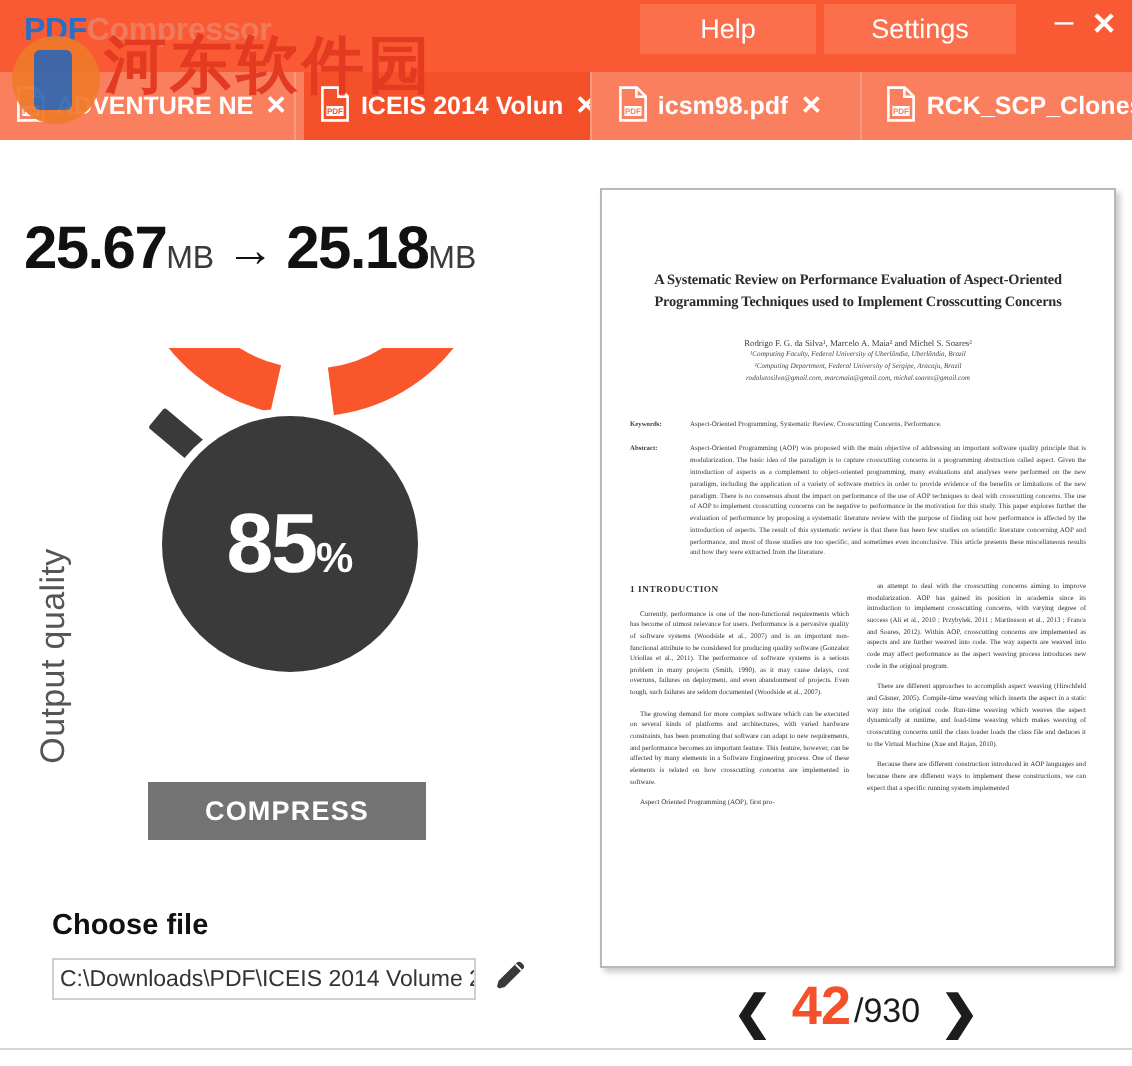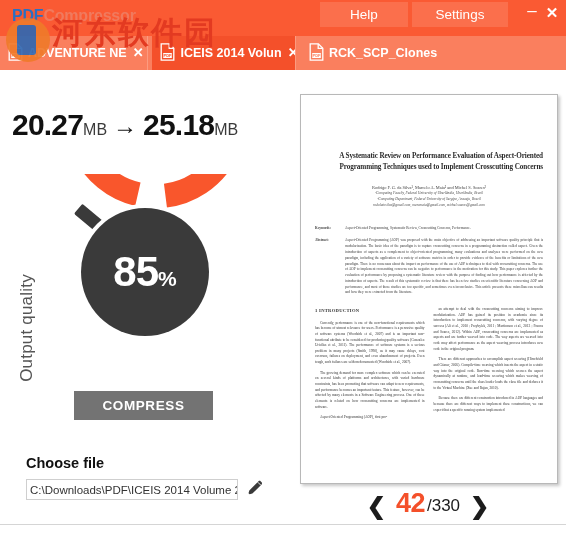--- a/index.html
+++ b/index.html
@@ -326,26 +326,26 @@
   }
   .doc {
     position: absolute;
     left: 0; top: 0;
     width: 256px; height: 388px;
     padding: 16px 14px;
     box-sizing: border-box;
     color: #2b2b2b;
   }
   .doc-title {
-    text-align: right;
+    text-align: center;
     font-family: "Liberation Serif", serif;
     font-weight: bold;
     font-size: 7.2px;
     line-height: 1.5;
-    margin-top: 40px;
+    margin-top: 24px;
     letter-spacing: -0.1px;
   }
   .doc-authors {
     text-align: center;
     font-family: "Liberation Serif", serif;
     font-size: 4.4px;
     line-height: 1.55;
     margin-top: 12px;
     color: #3c3c3c;
   }
@@ -478,20 +478,30 @@
       <span class="tab-ico">
         <svg width="15" height="18" viewBox="0 0 15 18">
           <path d="M1.2 0.8 H9.4 L13.8 5.2 V17.2 H1.2 Z" fill="none" stroke="#ffffff" stroke-width="1.3"></path>
           <path d="M9.2 1 V5.4 H13.6" fill="none" stroke="#ffffff" stroke-width="1.3"></path>
           <rect x="3.2" y="10" width="8.6" height="5" fill="#ffffff"></rect>
           <text x="7.5" y="14.2" font-size="4" text-anchor="middle" fill="#f4502a" font-family="sans-serif" font-weight="bold">PDF</text>
         </svg>
       </span><span class="tab-label">ICEIS 2014 Volun</span><span class="tab-close">✕</span>
     </div>
 
+    <div class="tab tab-3">
+      <span class="tab-ico">
+        <svg width="15" height="18" viewBox="0 0 15 18">
+          <path d="M1.2 0.8 H9.4 L13.8 5.2 V17.2 H1.2 Z" fill="none" stroke="#ffffff" stroke-width="1.3"></path>
+          <path d="M9.2 1 V5.4 H13.6" fill="none" stroke="#ffffff" stroke-width="1.3"></path>
+          <rect x="3.2" y="10" width="8.6" height="5" fill="#ffffff"></rect>
+          <text x="7.5" y="14.2" font-size="4" text-anchor="middle" fill="#fa7f5e" font-family="sans-serif" font-weight="bold">PDF</text>
+        </svg>
+      </span><span class="tab-label">icsm98.pdf</span><span class="tab-close">✕</span>
+    </div>
 
     <div class="tab tab-4">
       <span class="tab-ico">
         <svg width="15" height="18" viewBox="0 0 15 18">
           <path d="M1.2 0.8 H9.4 L13.8 5.2 V17.2 H1.2 Z" fill="none" stroke="#ffffff" stroke-width="1.3"></path>
           <path d="M9.2 1 V5.4 H13.6" fill="none" stroke="#ffffff" stroke-width="1.3"></path>
           <rect x="3.2" y="10" width="8.6" height="5" fill="#ffffff"></rect>
           <text x="7.5" y="14.2" font-size="4" text-anchor="middle" fill="#fa7f5e" font-family="sans-serif" font-weight="bold">PDF</text>
         </svg>
       </span><span class="tab-label">RCK_SCP_Clones</span>
@@ -503,21 +513,21 @@
     <div class="wm-logo"></div>
     <div class="wm-cn">河东软件园</div>
   </div>
 
   <div class="left-edge"></div>
   <div class="v-div"></div>
 
   <div class="left-panel">
 
     <div class="size-row">
-      <span class="size-big">20.27</span><span class="size-unit">MB</span><span class="size-arrow">→</span><span class="size-big">25.18</span><span class="size-unit">MB</span>
+      <span class="size-big">25.67</span><span class="size-unit">MB</span><span class="size-arrow">→</span><span class="size-big">25.18</span><span class="size-unit">MB</span>
     </div>
 
     <div class="quality-label">Output quality</div>
 
     <div class="dial-wrap">
       <svg class="dial-svg" width="196" height="196" viewBox="0 0 196 196">
 
         <path d="M 98 98 m 0 -79 A 79 79 0 1 0 71.0 24.8" fill="none" stroke="#f9562c" stroke-width="24" transform="rotate(15 98 98)"></path>
 
         <g>
@@ -575,20 +585,20 @@
           <div class="doc-col">
             <p>an attempt to deal with the crosscutting concerns aiming to improve modularization. AOP has gained its position in academia since its introduction to implement crosscutting concerns, with varying degree of success (Ali et al., 2010 ; Przybylek, 2011 ; Martinsson et al., 2013 ; Franca and Soares, 2012). Within AOP, crosscutting concerns are implemented as aspects and are further weaved into code. The way aspects are weaved into code may affect performance as the aspect weaving process introduces new code in the original program.</p>
             <p>There are different approaches to accomplish aspect weaving (Hirschfeld and Gäsner, 2005). Compile-time weaving which inserts the aspect in a static way into the original code. Run-time weaving which weaves the aspect dynamically at runtime, and load-time weaving which makes weaving of crosscutting concerns until the class loader loads the class file and deduces it to the Virtual Machine (Xue and Rajan, 2010).</p>
             <p>Because there are different construction introduced in AOP languages and because there are different ways to implement these constructions, we can expect that a specific running system implemented</p>
           </div>
         </div>
       </div>
     </div>
 
     <div class="pagenav">
-      <span class="nav-arrow">❮</span><span class="nav-cur">42</span><span class="nav-total">/330</span><span class="nav-arrow">❯</span>
+      <span class="nav-arrow">❮</span><span class="nav-cur">42</span><span class="nav-total">/930</span><span class="nav-arrow">❯</span>
     </div>
 
   </div>
 
   <div class="h-div-bottom"></div>
 
 </div>
 
 </body></html>

